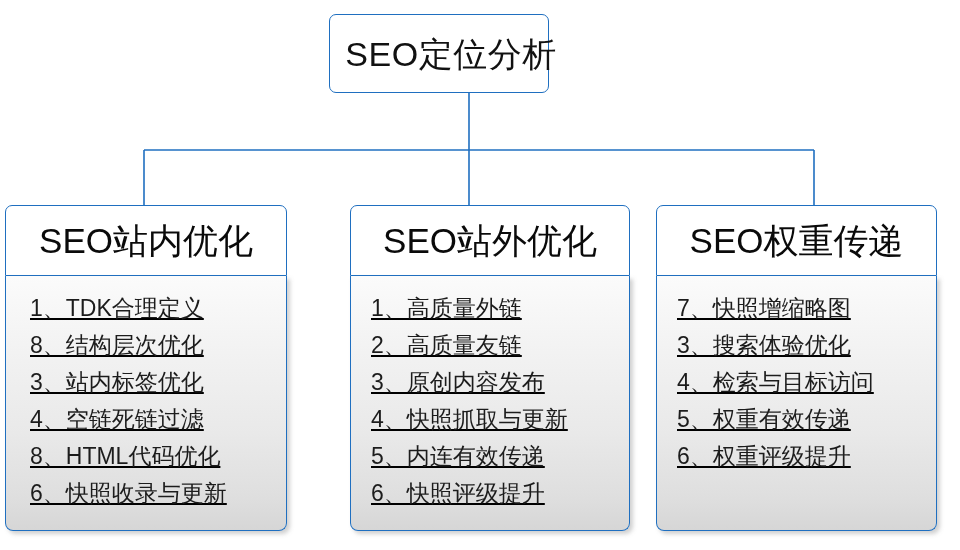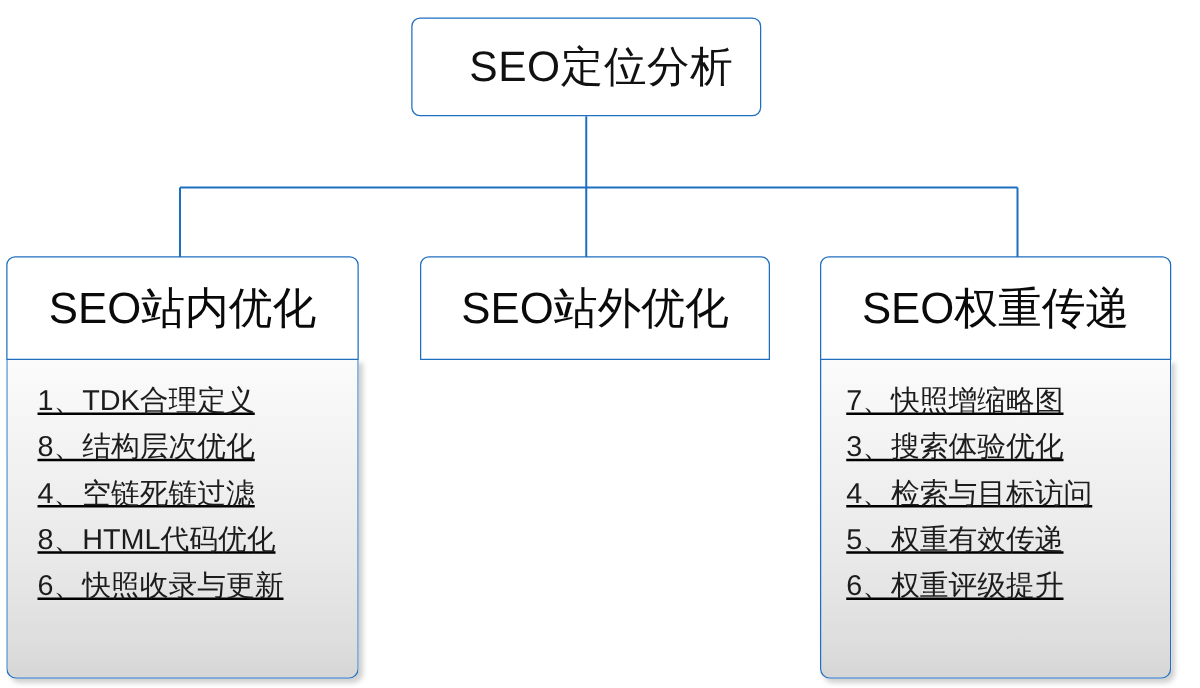--- a/index.html
+++ b/index.html
@@ -28,21 +28,21 @@
     width: 960px;
     height: 550px;
     pointer-events: none;
   }
 
   
   .root-box {
     position: absolute;
     left: 329px;
     top: 14px;
-    width: 280px;
+    width: 220px;
     height: 79px;
     box-sizing: border-box;
     border: 1.4px solid #1f6fc0;
     border-radius: 7px;
     background: #ffffff;
     display: flex;
     align-items: center;
     justify-content: center;
     padding-left: 24px;
   }
@@ -53,26 +53,26 @@
     line-height: 1;
     white-space: nowrap;
   }
 
   
   .branch {
     position: absolute;
     top: 205px;
   }
   .branch-1 { left: 5px;   width: 282px; }
-  .branch-2 { left: 336px; width: 280px; }
+  .branch-2 { left: 350px; width: 280px; }
   .branch-3 { left: 656px; width: 281px; }
 
   .branch-head {
     box-sizing: border-box;
-    height: 83px;
+    height: 71px;
     border: 1.4px solid #1f6fc0;
     border-radius: 7px 7px 0 0;
     background: #ffffff;
     display: flex;
     align-items: center;
     justify-content: center;
   }
   .branch-head-title {
     font-size: 35px;
     color: #0a0a0a;
@@ -134,30 +134,41 @@
   </div>
 
   <div class="branch branch-1">
     <div class="branch-head">
       <div class="branch-head-title">SEO站内优化</div>
     </div>
     <div class="branch-body">
       <ul class="item-list">
         <li class="item-row">1、TDK合理定义</li>
         <li class="item-row">8、结构层次优化</li>
+        <li class="item-row">3、站内标签优化</li>
         <li class="item-row">4、空链死链过滤</li>
         <li class="item-row">8、HTML代码优化</li>
         <li class="item-row">6、快照收录与更新</li>
       </ul>
     </div>
   </div>
 
   <div class="branch branch-2">
     <div class="branch-head">
       <div class="branch-head-title">SEO站外优化</div>
+    </div>
+    <div class="branch-body">
+      <ul class="item-list">
+        <li class="item-row">1、高质量外链</li>
+        <li class="item-row">2、高质量友链</li>
+        <li class="item-row">3、原创内容发布</li>
+        <li class="item-row">4、快照抓取与更新</li>
+        <li class="item-row">5、内连有效传递</li>
+        <li class="item-row">6、快照评级提升</li>
+      </ul>
     </div>
   </div>
 
   <div class="branch branch-3">
     <div class="branch-head">
       <div class="branch-head-title">SEO权重传递</div>
     </div>
     <div class="branch-body">
       <ul class="item-list">
         <li class="item-row">7、快照增缩略图</li>

